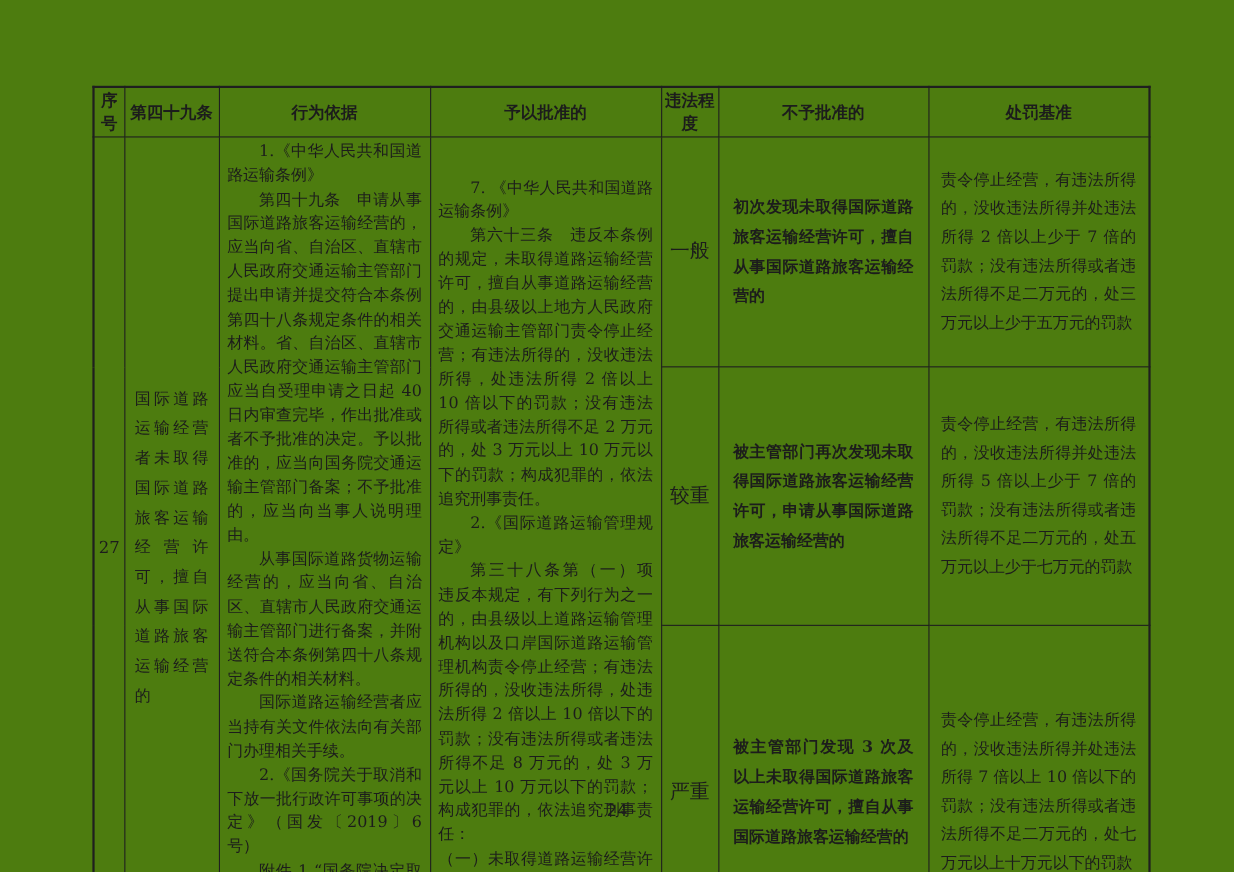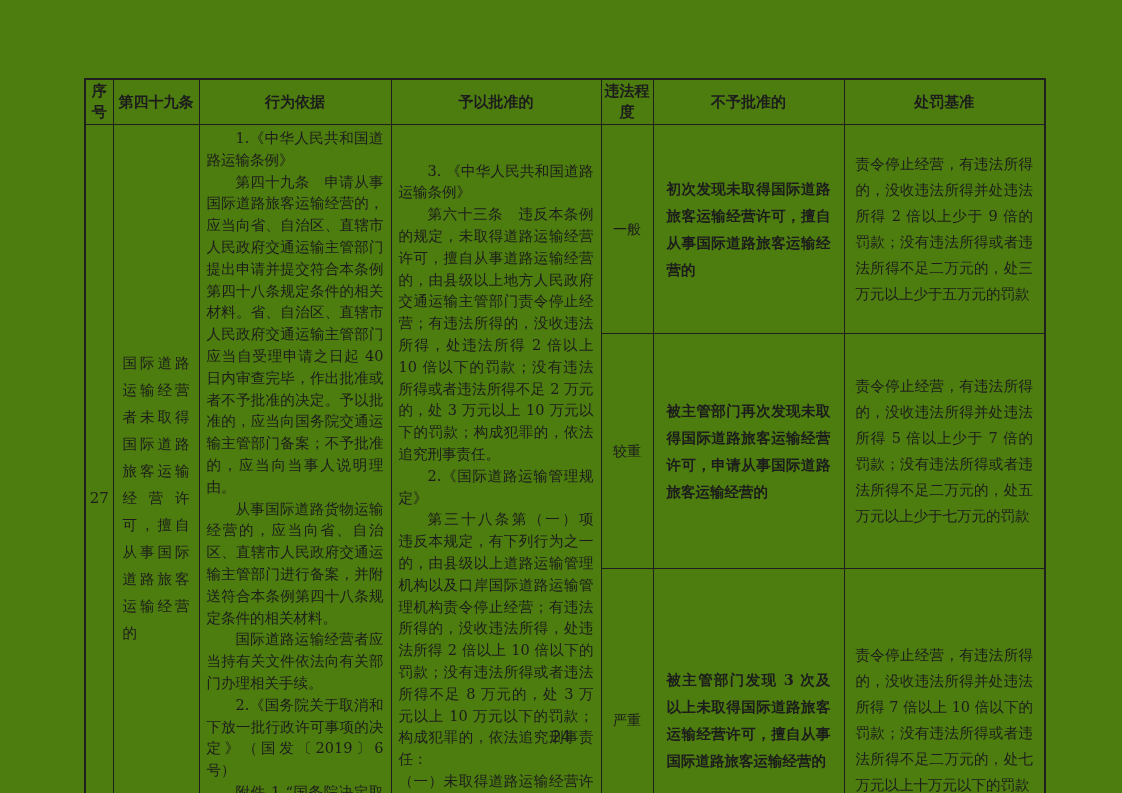--- a/index.html
+++ b/index.html
@@ -68,21 +68,21 @@
   .basis-cell p {
     margin: 0;
     text-indent: 2em;
     text-align: justify;
     text-justify: inter-ideograph;
   }
   .basis-cell p.no-indent { text-indent: 0; }
   td.degree-cell {
     text-align: center;
     vertical-align: middle;
-    font-size: 14px;
+    font-size: 18px;
     line-height: 22px;
   }
   td.circumstance-cell {
     vertical-align: middle;
     padding: 0 13px;
     font-size: 14.5px;
     line-height: 27px;
     text-align: justify;
     text-justify: inter-ideograph;
     font-weight: bold;
@@ -137,29 +137,29 @@
         <td class="behavior-cell" rowspan="3">国际道路运输经营者未取得国际道路旅客运输经营许可，擅自从事国际道路旅客运输经营的</td>
         <td class="basis-cell" rowspan="3">
           <p>1.《中华人民共和国道路运输条例》</p>
           <p>第四十九条　申请从事国际道路旅客运输经营的，应当向省、自治区、直辖市人民政府交通运输主管部门提出申请并提交符合本条例第四十八条规定条件的相关材料。省、自治区、直辖市人民政府交通运输主管部门应当自受理申请之日起 40 日内审查完毕，作出批准或者不予批准的决定。予以批准的，应当向国务院交通运输主管部门备案；不予批准的，应当向当事人说明理由。</p>
           <p>从事国际道路货物运输经营的，应当向省、自治区、直辖市人民政府交通运输主管部门进行备案，并附送符合本条例第四十八条规定条件的相关材料。</p>
           <p>国际道路运输经营者应当持有关文件依法向有关部门办理相关手续。</p>
           <p>2.《国务院关于取消和下放一批行政许可事项的决定》（国发〔2019〕6 号）</p>
           <p>附件 1 “国务院决定取消的行政许可事项目录”第 15 项，取消“国际道路货物运输许可”。</p>
         </td>
         <td class="basis-cell v-mid" rowspan="3">
-          <p>3. 《中华人民共和国道路运输条例》</p>
+          <p>7. 《中华人民共和国道路运输条例》</p>
           <p>第六十三条　违反本条例的规定，未取得道路运输经营许可，擅自从事道路运输经营的，由县级以上地方人民政府交通运输主管部门责令停止经营；有违法所得的，没收违法所得，处违法所得 2 倍以上 10 倍以下的罚款；没有违法所得或者违法所得不足 2 万元的，处 3 万元以上 10 万元以下的罚款；构成犯罪的，依法追究刑事责任。</p>
           <p>2.《国际道路运输管理规定》</p>
           <p>第三十八条第（一）项　违反本规定，有下列行为之一的，由县级以上道路运输管理机构以及口岸国际道路运输管理机构责令停止经营；有违法所得的，没收违法所得，处违法所得 2 倍以上 10 倍以下的罚款；没有违法所得或者违法所得不足 8 万元的，处 3 万元以上 10 万元以下的罚款；构成犯罪的，依法追究刑事责任：</p>
           <p class="no-indent">（一）未取得道路运输经营许可，擅自从事国际道路运输经营的。</p>
         </td>
         <td class="degree-cell">一般</td>
         <td class="circumstance-cell">初次发现未取得国际道路旅客运输经营许可，擅自从事国际道路旅客运输经营的</td>
-        <td class="standard-cell">责令停止经营，有违法所得的，没收违法所得并处违法所得 2 倍以上少于 9 倍的罚款；没有违法所得或者违法所得不足二万元的，处三万元以上少于五万元的罚款</td>
+        <td class="standard-cell">责令停止经营，有违法所得的，没收违法所得并处违法所得 2 倍以上少于 7 倍的罚款；没有违法所得或者违法所得不足二万元的，处三万元以上少于五万元的罚款</td>
       </tr>
       <tr class="sub2">
         <td class="degree-cell">较重</td>
         <td class="circumstance-cell">被主管部门再次发现未取得国际道路旅客运输经营许可，申请从事国际道路旅客运输经营的</td>
         <td class="standard-cell">责令停止经营，有违法所得的，没收违法所得并处违法所得 5 倍以上少于 7 倍的罚款；没有违法所得或者违法所得不足二万元的，处五万元以上少于七万元的罚款</td>
       </tr>
       <tr class="sub3">
         <td class="degree-cell">严重</td>
         <td class="circumstance-cell">被主管部门发现 3 次及以上未取得国际道路旅客运输经营许可，擅自从事国际道路旅客运输经营的</td>
         <td class="standard-cell">责令停止经营，有违法所得的，没收违法所得并处违法所得 7 倍以上 10 倍以下的罚款；没有违法所得或者违法所得不足二万元的，处七万元以上十万元以下的罚款</td>

